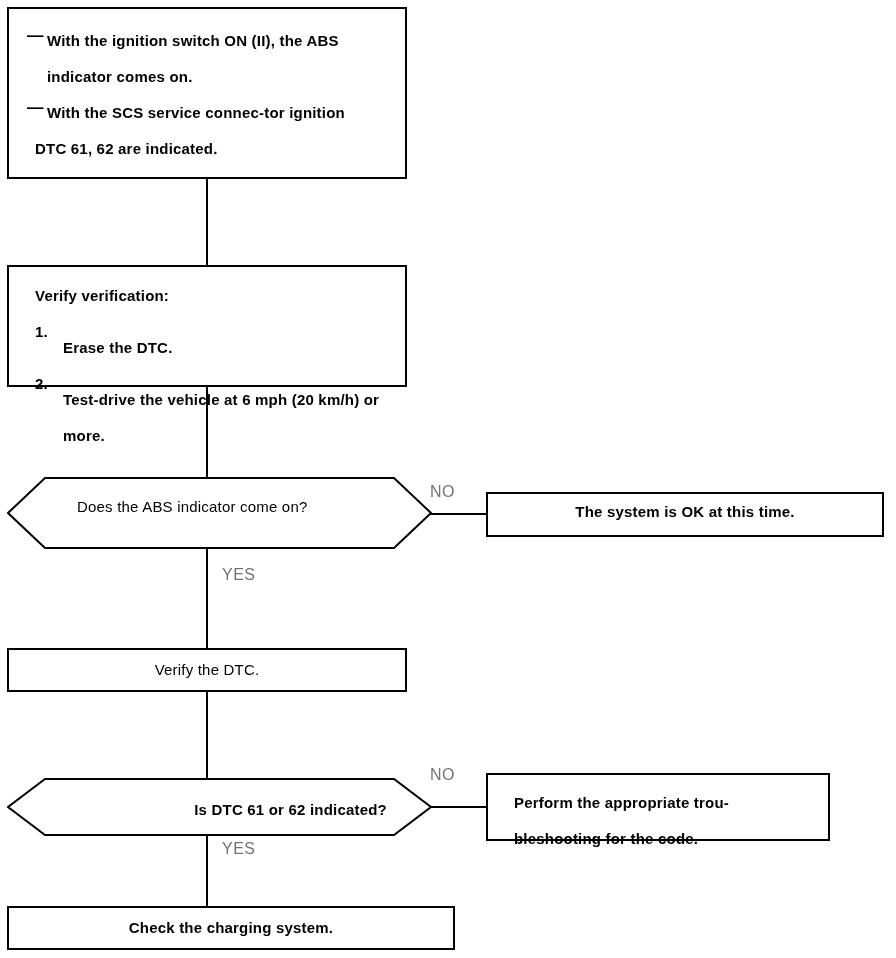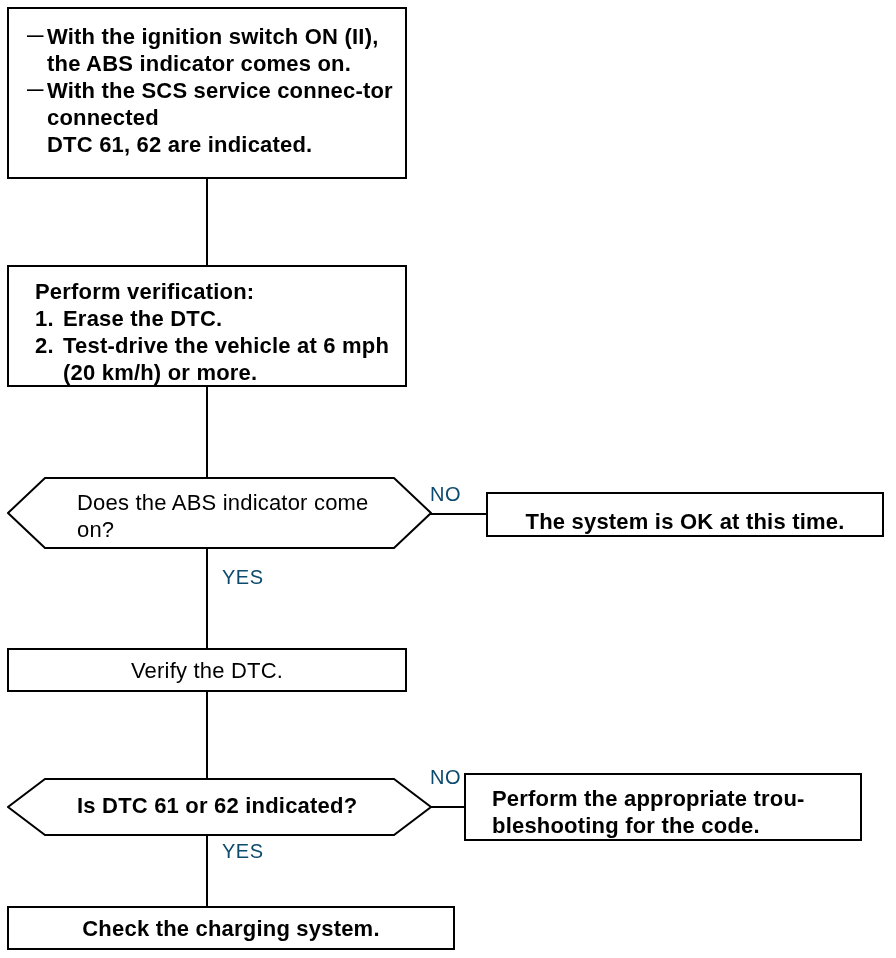--- a/index.html
+++ b/index.html
@@ -24,22 +24,22 @@
   }
   .node {
     position: absolute;
     box-sizing: border-box;
     background: #ffffff;
   }
   .rect-node {
     border: 2px solid #000000;
   }
   .txt {
-    font-size: 22px;
-    line-height: 27px;
+    font-size: 15px;
+    line-height: 36px;
     letter-spacing: 0.2px;
     white-space: pre-wrap;
   }
   .bold {
     font-weight: bold;
   }
   .regular {
     font-weight: normal;
   }
 
@@ -61,21 +61,21 @@
     width: 20px;
     flex: 0 0 20px;
     font-weight: bold;
     font-size: 16.5px;
     line-height: 25px;
   }
   .bullet-body {
     flex: 1 1 auto;
   }
   .sub-line {
-    margin-left: 20px;
+    margin-left: 8px;
   }
 
   
   #node-verify-box {
     left: 7px;
     top: 265px;
     width: 400px;
     height: 122px;
   }
   #node-verify-box .pad {
@@ -84,20 +84,21 @@
   .num-row {
     display: flex;
     align-items: flex-start;
   }
   .num {
     width: 28px;
     flex: 0 0 28px;
   }
   .num-body {
     flex: 1 1 auto;
+    margin-top: 16px;
   }
 
   
   #node-verify-dtc {
     left: 7px;
     top: 648px;
     width: 400px;
     height: 44px;
   }
   #node-verify-dtc .pad {
@@ -123,28 +124,28 @@
 
   
   #node-ok {
     left: 486px;
     top: 492px;
     width: 398px;
     height: 45px;
   }
   #node-ok .pad {
     display: flex;
-    align-items: flex-end;
+    align-items: flex-start;
     justify-content: center;
     height: 100%;
   }
   #node-troubleshoot {
-    left: 464px;
+    left: 486px;
     top: 773px;
-    width: 398px;
+    width: 344px;
     height: 68px;
   }
   #node-troubleshoot .pad {
     padding: 10px 14px 0 26px;
   }
 
   
   .hex-wrap {
     position: absolute;
   }
@@ -172,42 +173,42 @@
   #hex-dtc {
     left: 7px;
     top: 778px;
     width: 425px;
     height: 58px;
   }
   #hex-dtc .hex-text {
     left: 70px;
     top: 14px;
     width: 310px;
-    text-align: left;
+    text-align: right;
   }
 
   
   .vline {
     position: absolute;
     width: 2px;
     background: #000000;
   }
   .hline {
     position: absolute;
     height: 2px;
     background: #000000;
   }
 
   
   .edge-label {
     position: absolute;
-    font-size: 20px;
+    font-size: 16px;
     font-weight: normal;
     letter-spacing: 0.5px;
-    color: #0c4a6e;
+    color: #737373;
   }
   #label-yes-1 { left: 222px; top: 566px; }
   #label-no-1  { left: 430px; top: 483px; }
   #label-yes-2 { left: 222px; top: 840px; }
   #label-no-2  { left: 430px; top: 766px; }
 </style>
 </head>
 <body>
 
 <div id="chart-root">
@@ -227,29 +228,29 @@
   <div class="hline" style="left:425px; top:806px; width:62px;"></div>
 
   <div class="node rect-node" id="node-note">
     <div class="pad">
       <div class="bullet-row">
         <div class="dash txt bold">—</div>
         <div class="bullet-body txt bold">With the ignition switch ON (II), the ABS indicator comes on.</div>
       </div>
       <div class="bullet-row">
         <div class="dash txt bold">—</div>
-        <div class="bullet-body txt bold">With the SCS service connec-tor connected</div>
+        <div class="bullet-body txt bold">With the SCS service connec-tor ignition</div>
       </div>
       <div class="txt bold sub-line">DTC 61, 62 are indicated.</div>
     </div>
   </div>
 
   <div class="node rect-node" id="node-verify-box">
     <div class="pad">
-      <div class="txt bold">Perform verification:</div>
+      <div class="txt bold">Verify verification:</div>
       <div class="num-row">
         <div class="num txt bold">1.</div>
         <div class="num-body txt bold">Erase the DTC.</div>
       </div>
       <div class="num-row">
         <div class="num txt bold">2.</div>
         <div class="num-body txt bold">Test-drive the vehicle at 6 mph (20 km/h) or more.</div>
       </div>
     </div>
   </div>

